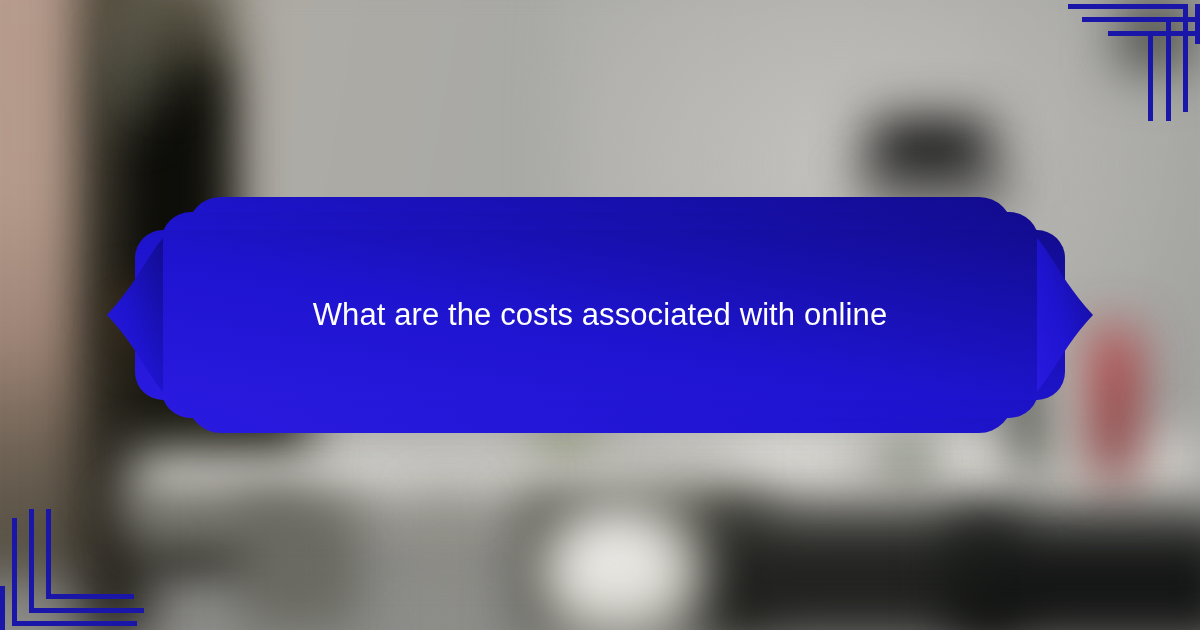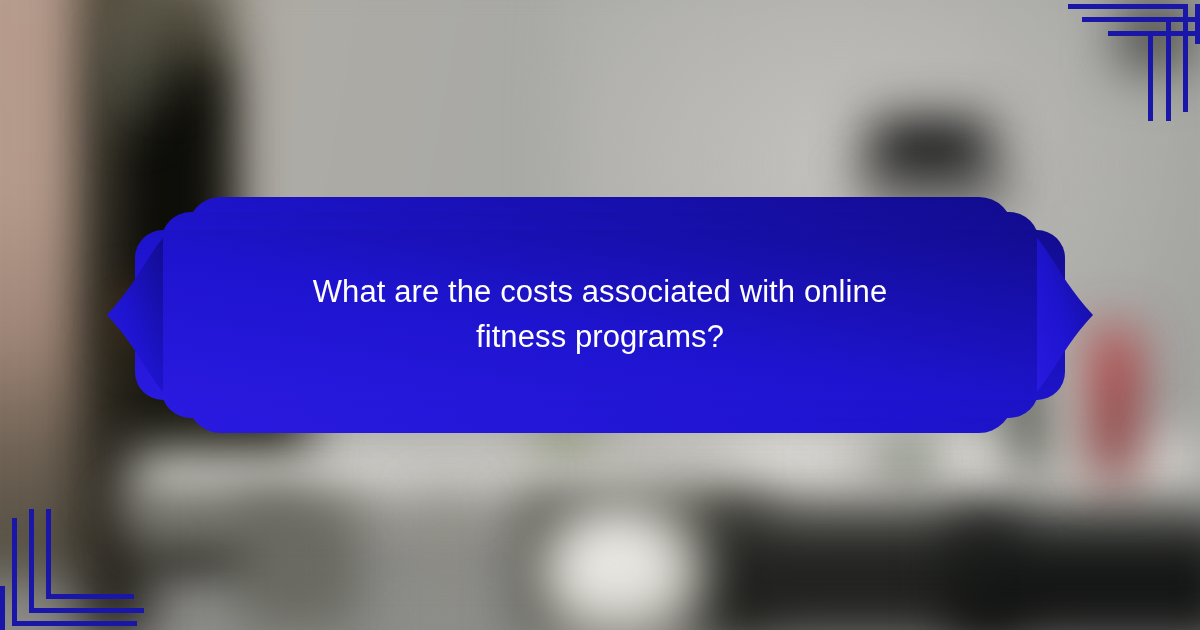--- a/index.html
+++ b/index.html
@@ -157,17 +157,16 @@
 
     <rect x="82" y="7" width="826" height="236" rx="34" ry="34" fill="url(#badgeGrad)"></rect>
         <rect x="56" y="22" width="878" height="206" rx="30" ry="30" fill="url(#badgeGrad)"></rect>
         <rect x="30" y="40" width="930" height="170" rx="28" ry="28" fill="url(#badgeGrad)"></rect>
         <path d="M 58 48 C 40 70 30 95 2 125 C 30 155 40 180 58 202 Z" fill="url(#badgeGrad)"></path>
         <path d="M 932 48 C 950 70 960 95 988 125 C 960 155 950 180 932 202 Z" fill="url(#badgeGrad)"></path>
       </svg>
 
     <div id="badge-text" style="z-index: 2; color: rgb(255, 255, 255);">
       <span class="ln">What are the costs associated with online</span>
-      <span class="ln">fitness programs?</span>
     </div>
   </div>
 
 </div>
 
 </body></html>

